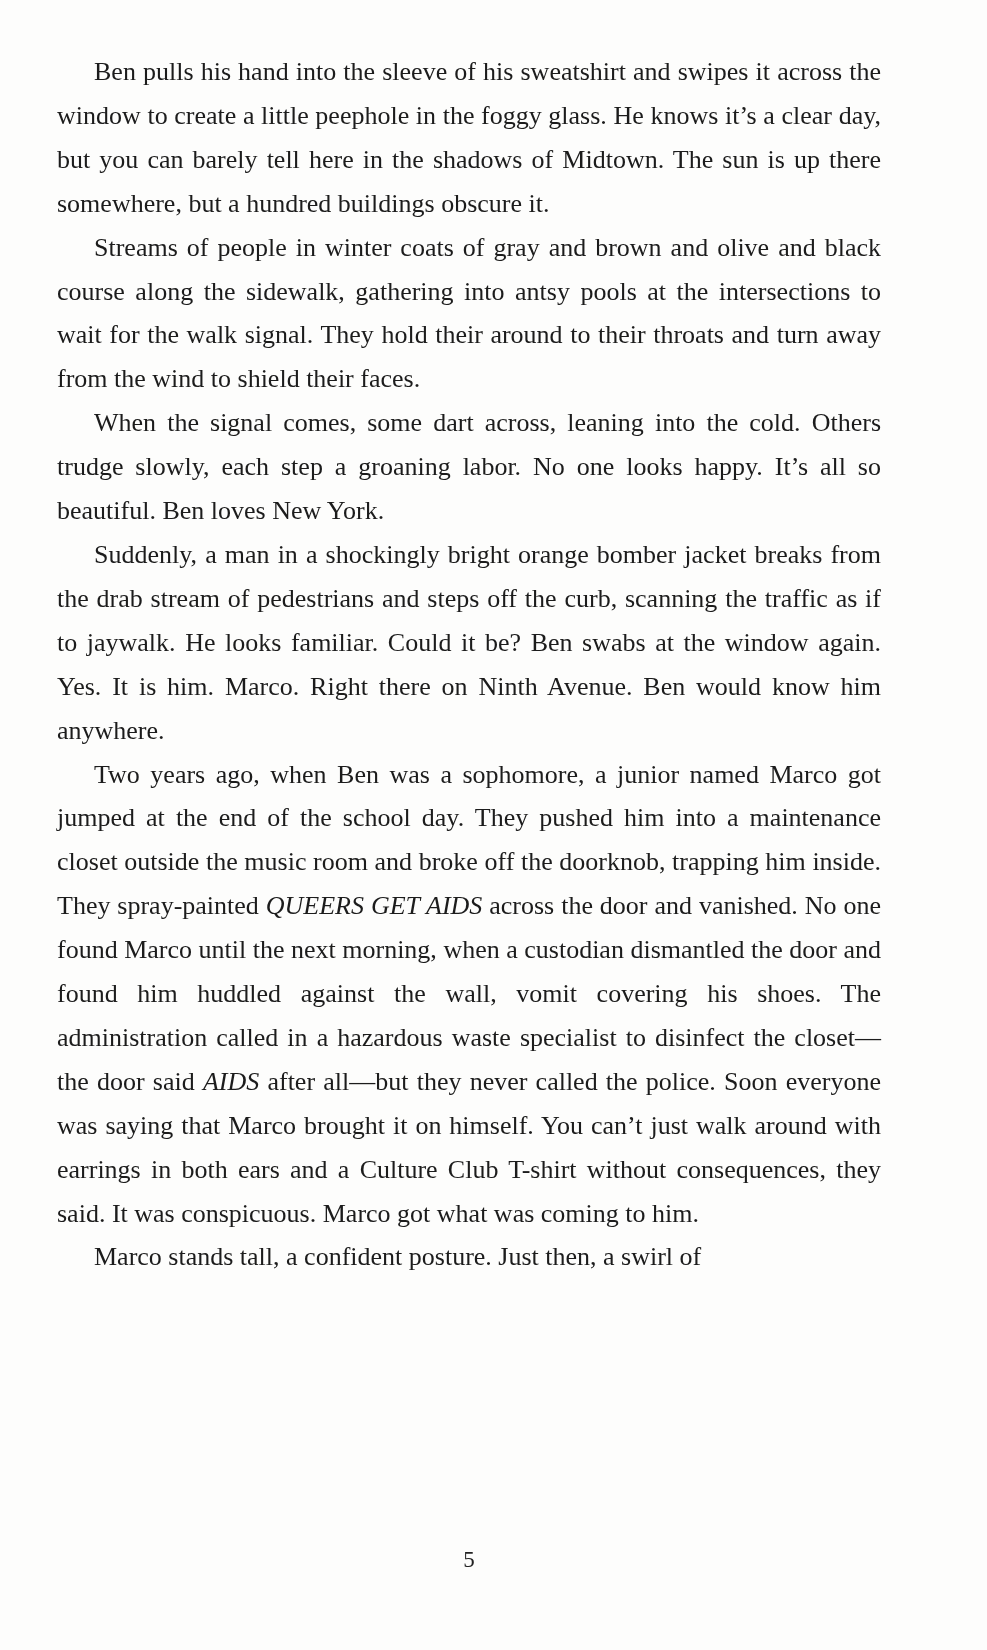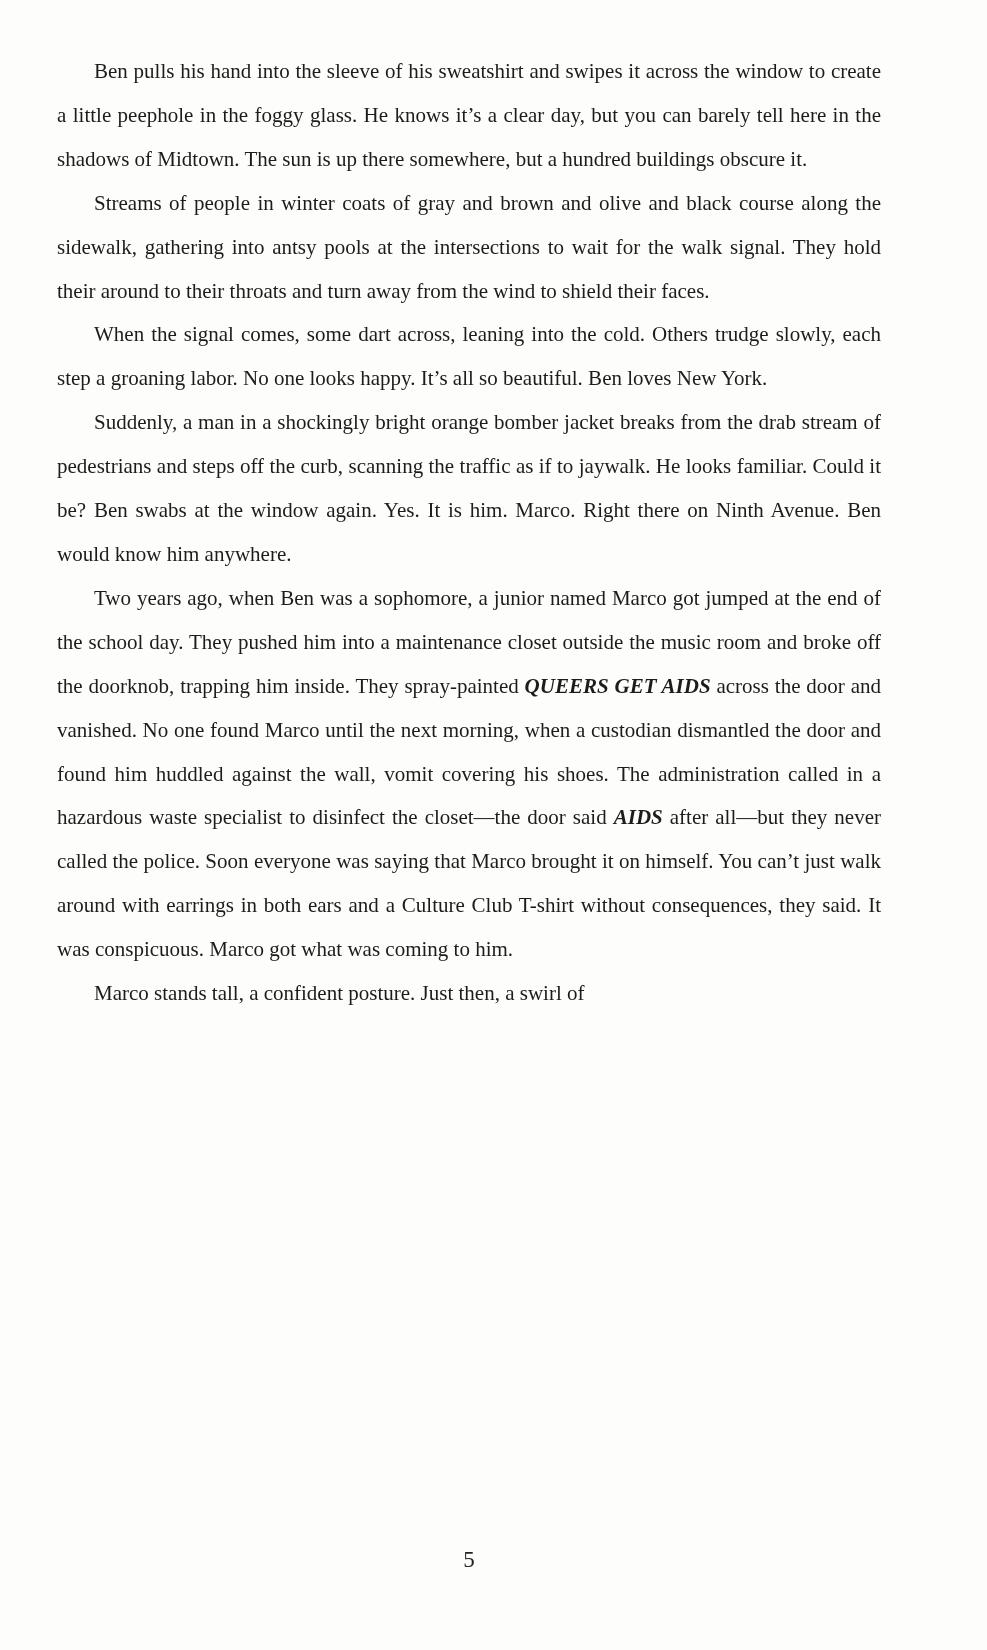--- a/index.html
+++ b/index.html
@@ -14,33 +14,32 @@
     background: #fdfdfc;
     overflow: hidden;
     font-family: "Liberation Serif", serif;
     color: #1c1c1c;
   }
   .text-block {
     position: absolute;
     left: 57px;
     top: 50px;
     width: 824px;
-    font-size: 21px;
+    font-size: 26px;
     line-height: 43.9px;
     text-align: justify;
     text-rendering: optimizeLegibility;
   }
   .text-block p {
     margin: 0;
     padding: 0;
     text-indent: 37px;
   }
   .text-block em {
     font-style: italic;
-    font-weight: bold;
   }
   .page-number {
     position: absolute;
     left: 57px;
     width: 824px;
     top: 1547px;
     text-align: center;
     font-size: 23px;
     color: #222222;
   }

